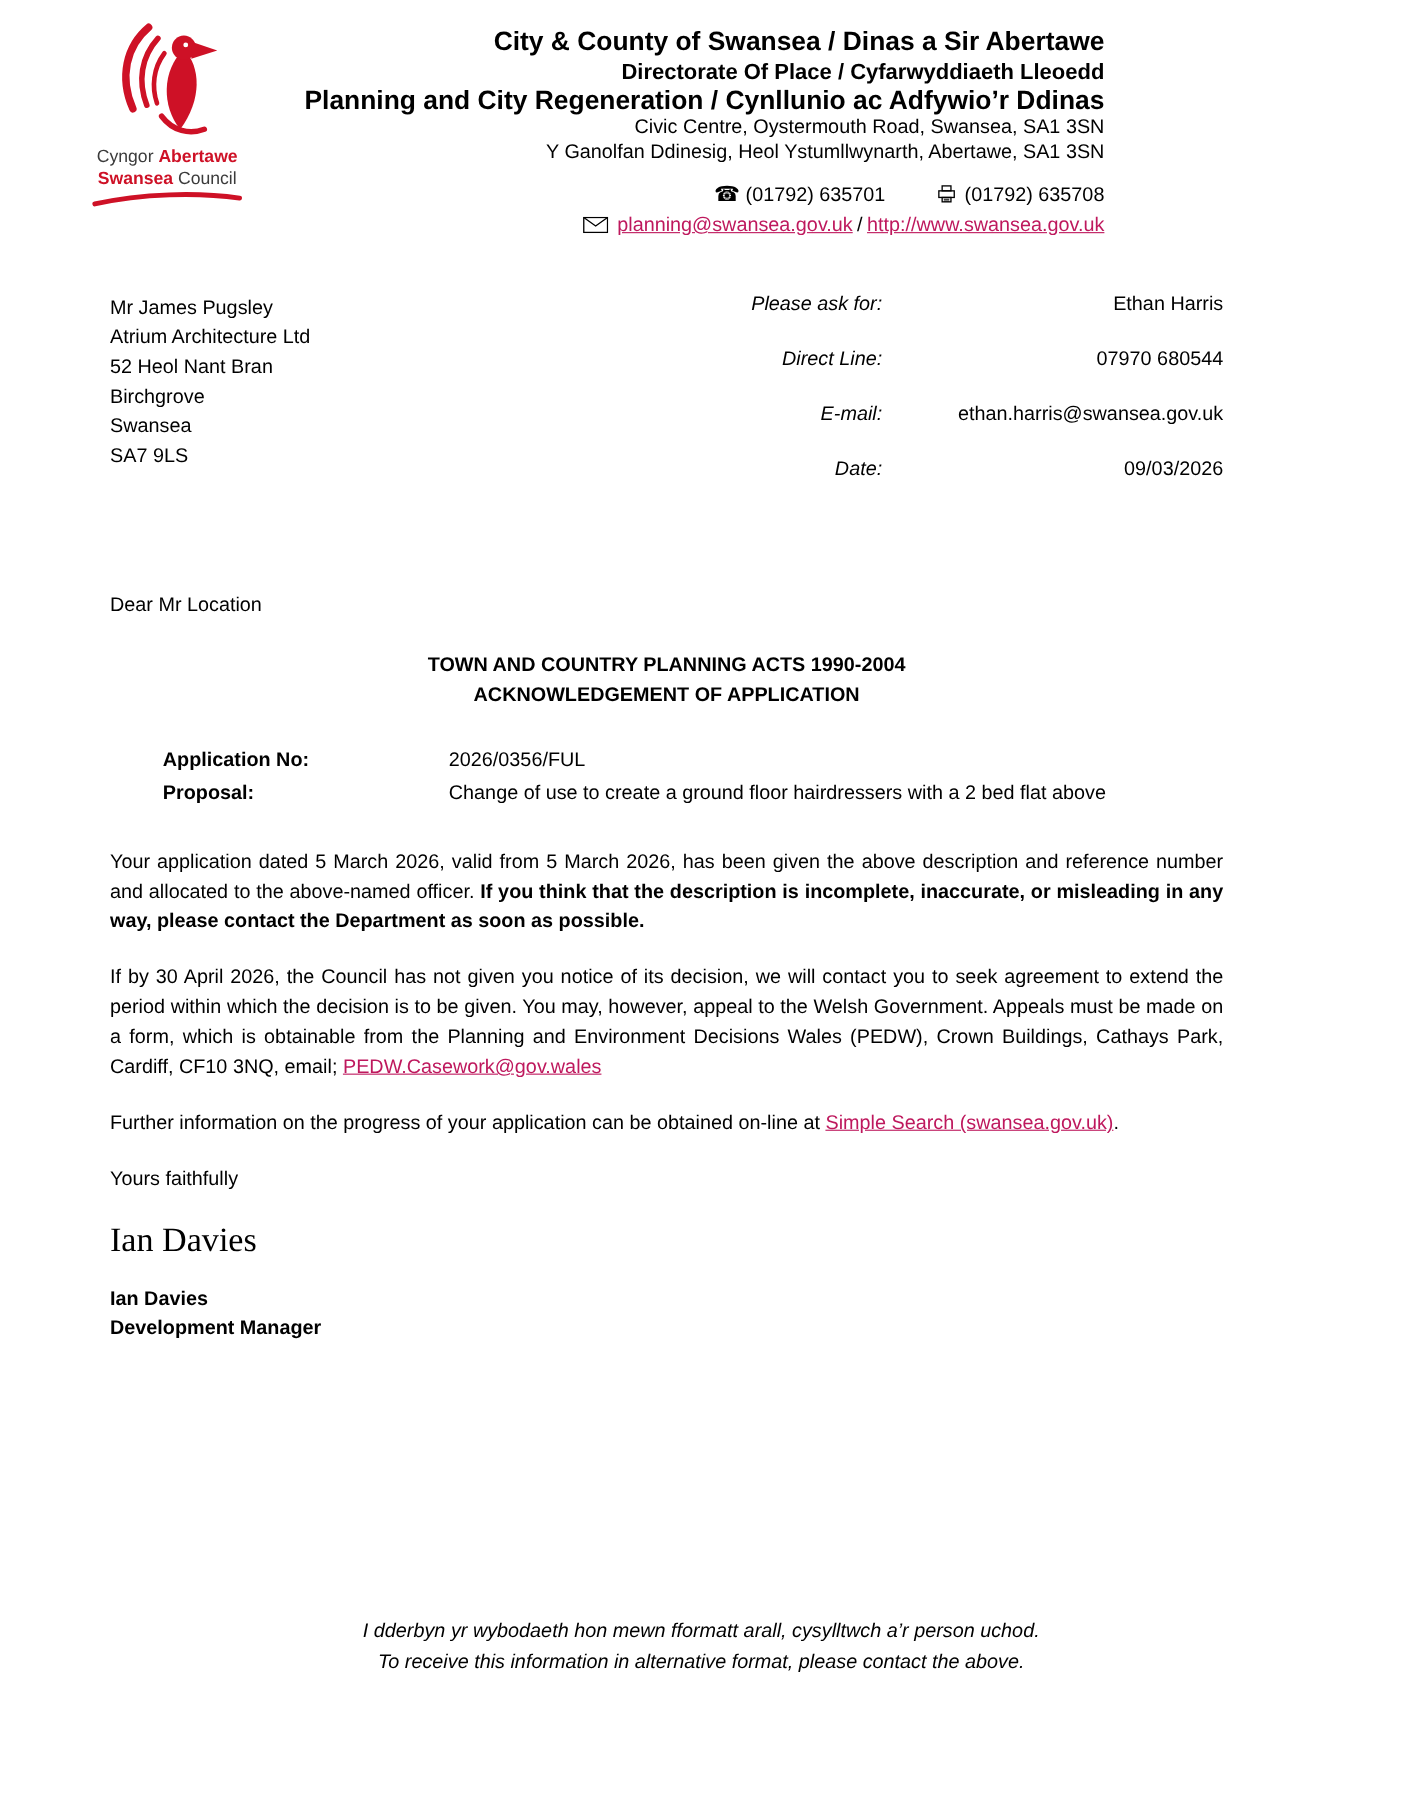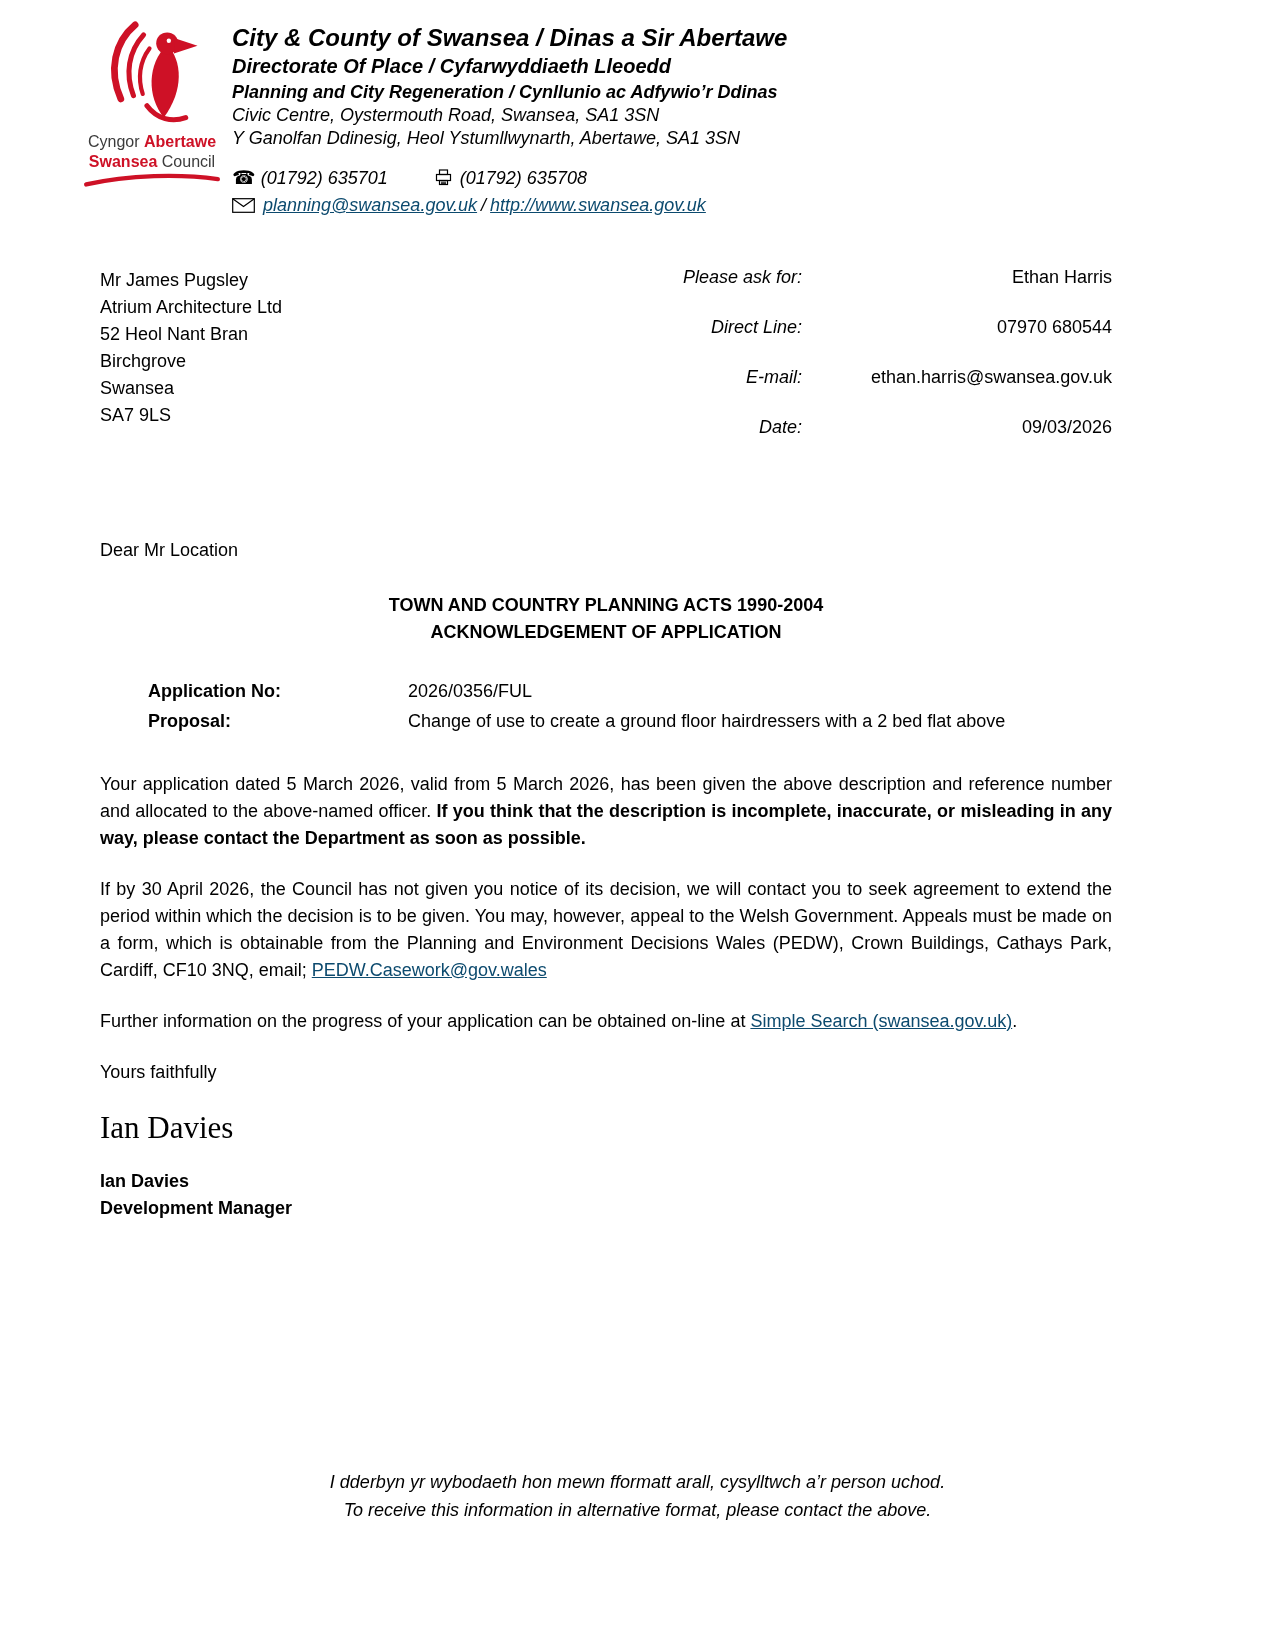--- a/index.html
+++ b/index.html
@@ -12,32 +12,32 @@
     margin: 0 auto;
     background: #fff;
     overflow: hidden;
   }
 
   
   .header-row { display: flex; align-items: flex-start; padding-top: 18px; }
   .logo-block { width: 160px; margin-left: 72px; flex: 0 0 auto; text-align: center; }
   .logo-text { font-size: 16px; line-height: 20px; color: #3b3b3b; margin-top: 2px; white-space: nowrap; }
   .logo-text .red { color: #ce1126; font-weight: 700; }
-  .header-center { flex: 0 0 772px; text-align: left; font-style: italic; }
+  .header-center { flex: 0 0 772px; text-align: right; }
   .header-spacer { flex: 1 1 auto; }
   .h-title { font-size: 24px; font-weight: 700; line-height: 31px; margin-top: 4px; }
   .h-directorate { font-size: 20px; font-weight: 700; line-height: 27px; }
-  .h-dept { font-size: 18px; font-weight: 700; line-height: 24px; }
+  .h-dept { font-size: 24px; font-weight: 700; line-height: 24px; }
   .h-addr { font-size: 18px; line-height: 23px; }
   .h-phone { font-size: 18px; line-height: 25px; margin-top: 15px; }
   .h-phone .fax-group { margin-left: 42px; }
   .phone-glyph { font-size: 19px; }
   .h-email { font-size: 18px; line-height: 27px; margin-top: 1px; }
   .icon-svg { vertical-align: -2px; margin-right: 8px; }
-  .doc-link { color: #0c4a6e; text-decoration: underline; cursor: pointer; }
+  .doc-link { color: #be185d; text-decoration: underline; cursor: pointer; }
   .slash-sep { color: #000; text-decoration: none; padding: 0 4px; }
 
   
   .content { padding: 0 163px 0 100px; }
   .address-row { display: flex; justify-content: space-between; margin-top: 48px; min-height: 178px; }
   .recipient { font-size: 18px; line-height: 27px; }
   .contact-table { width: 460px; font-size: 18px; }
   .contact-row { display: flex; margin-bottom: 29px; }
   .contact-label { width: 150px; text-align: right; font-style: italic; }
   .contact-value { flex: 1; text-align: right; }

